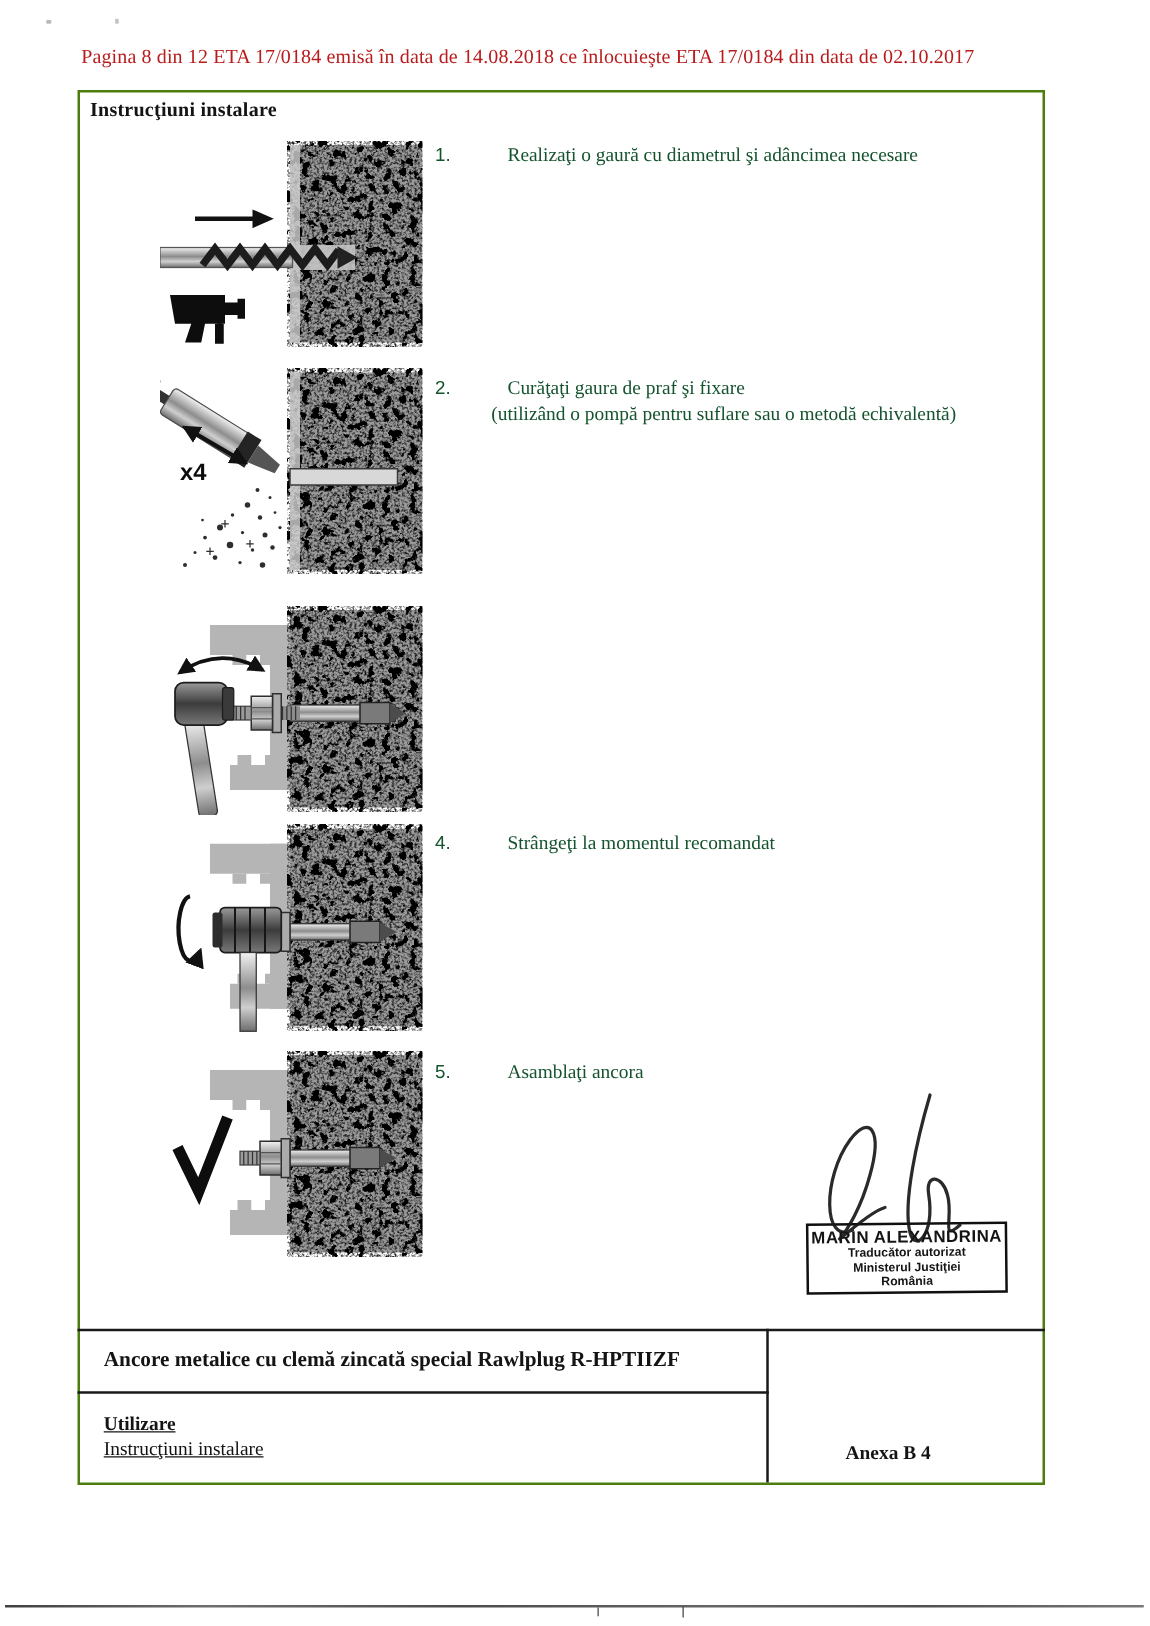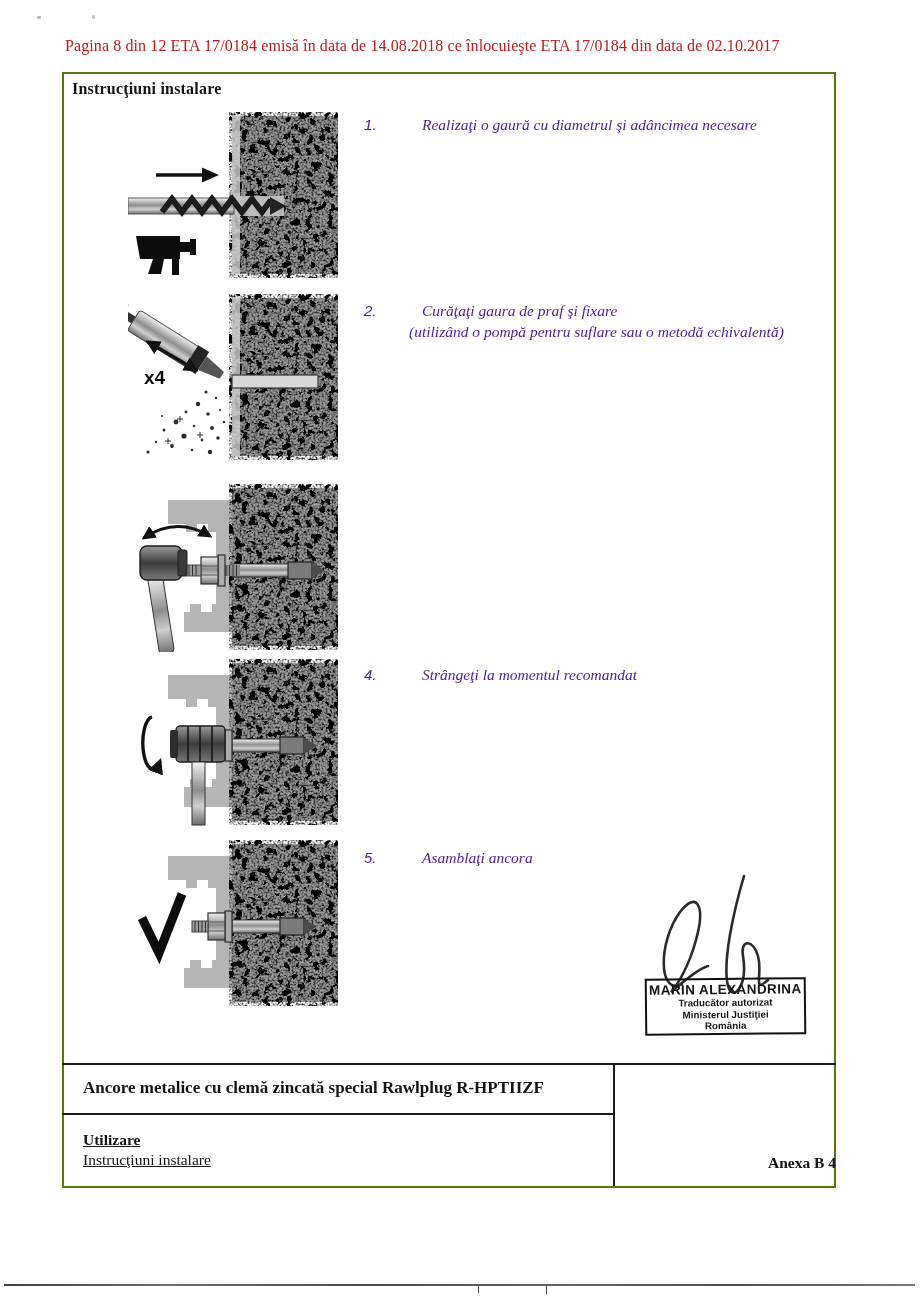--- a/index.html
+++ b/index.html
@@ -14,40 +14,40 @@
   }
   .mainbox{
     position:absolute;left:62px;top:72px;width:774px;height:1116px;
     border:2px solid #4d7c0f;box-sizing:border-box;
   }
   .boxtitle{
     position:absolute;left:8px;top:6px;font-weight:bold;font-size:16px;letter-spacing:.2px;
   }
   .ill{position:absolute;left:64px;width:210px;height:168px;}
   .steptext{
-    position:absolute;left:300px;width:514px;font-size:15.5px;line-height:21px;color:#4c1d95;font-style:italic;
+    position:absolute;left:284px;width:514px;font-size:15.5px;line-height:21px;color:#14532d;
   }
   .num{display:inline-block;width:58px;font-family:"Liberation Sans",sans-serif;font-size:15px;}
   .note{margin-left:45px;}
   .sig{position:absolute;left:576px;top:788px;width:200px;height:150px;z-index:3;}
   .stamp{
     position:absolute;left:581px;top:904px;width:161px;height:57px;z-index:2;
     border:2.5px solid #101010;box-sizing:border-box;text-align:center;
     font-family:"Liberation Sans",sans-serif;transform:rotate(-.6deg);
     padding-top:2px;background:rgba(255,255,255,.1);
   }
   .stamp .l1{font-size:13.5px;font-weight:bold;letter-spacing:.4px;}
   .stamp .l2{font-size:9.8px;font-weight:bold;line-height:11.5px;}
   .ftop{position:absolute;left:-2px;top:989px;width:774px;height:0;border-top:2px solid #1a1a1a;}
   .fvert{position:absolute;left:549px;top:989px;width:0;height:123px;border-left:2px solid #1a1a1a;}
   .frow{position:absolute;left:-2px;top:1039px;width:553px;height:0;border-top:2px solid #1a1a1a;}
   .fprod{position:absolute;left:19px;top:1004px;width:515px;font-weight:bold;font-size:17px;}
   .fuse{position:absolute;left:19px;top:1056px;font-size:15.5px;line-height:20px;text-decoration:underline;}
   .fuse .lbl{font-weight:bold;}
-  .fannex{position:absolute;left:577px;top:1080px;width:195px;text-align:right;font-weight:bold;font-size:15.5px;}
+  .fannex{position:absolute;left:549px;top:1080px;width:195px;text-align:center;font-weight:bold;font-size:15.5px;}
   .scanline{
     position:absolute;left:4px;top:1284px;width:911px;height:2px;
     background:linear-gradient(90deg,#1f1f1f,#555 18%,#2c2c2c 40%,#4a4a4a 62%,#303030 80%,#606060);
     opacity:.85;
   }
   .tick{position:absolute;width:1px;background:#444;}
 </style>
 </head>
 <body>
 

